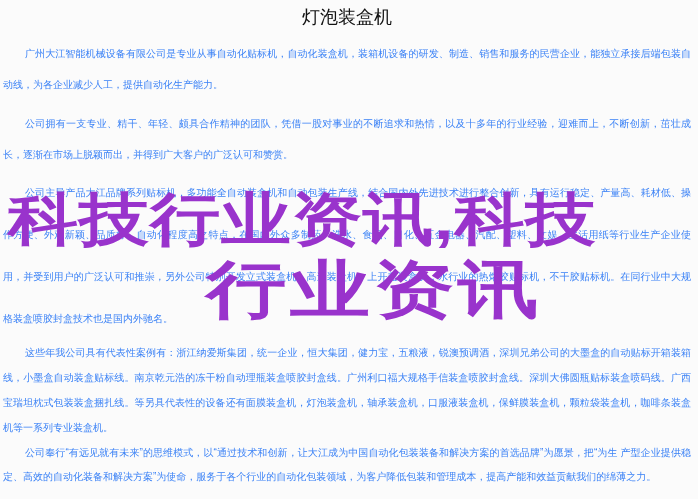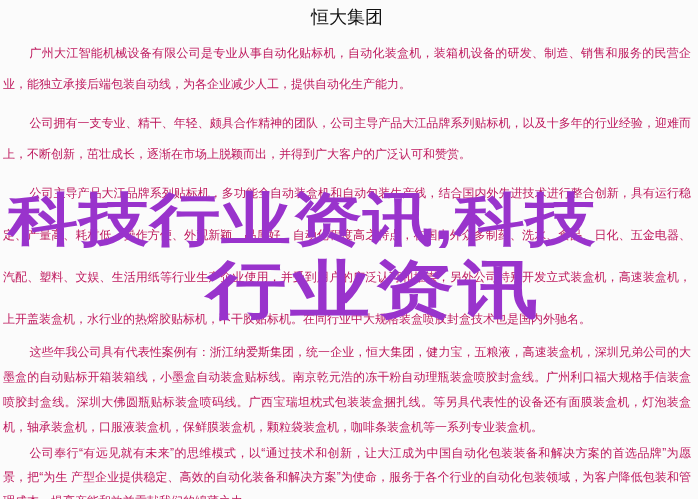--- a/index.html
+++ b/index.html
@@ -18,26 +18,26 @@
   .doc-title{
     margin:2px 0 4px 0;
     text-align:center;
     font-size:18px;
     line-height:22px;
     font-weight:400;
     color:#111;
   }
   .para{
     margin:0;
-    font-size:12px;
+    font-size:10px;
     text-indent:2.2em;
     text-align:justify;
     text-justify:inter-ideograph;
     word-break:break-all;
-    color:#be185d;
+    color:#3b82f6;
   }
   .p1{line-height:31px;margin-top:10px;}
   .p2{line-height:31px;margin-top:8px;}
   .p3{line-height:42px;margin-top:2px;}
   .p4{line-height:25px;margin-top:0;}
   .p5{line-height:24px;margin-top:1px;}
   .watermark-line{
     position:absolute;
     z-index:5;
     font-weight:700;
@@ -56,29 +56,29 @@
     font-size:80px;line-height:80px;
     letter-spacing:4px;
     transform:scaleY(0.78);
   }
 </style>
 </head>
 <body>
 
 <div class="page">
 
-  <h1 class="doc-title">恒大集团</h1>
+  <h1 class="doc-title">灯泡装盒机</h1>
 
   <p class="para p1">广州大江智能机械设备有限公司是专业从事自动化贴标机，自动化装盒机，装箱机设备的研发、制造、销售和服务的民营企业，能独立承接后端包装自动线，为各企业减少人工，提供自动化生产能力。</p>
 
-  <p class="para p2">公司拥有一支专业、精干、年轻、颇具合作精神的团队，公司主导产品大江品牌系列贴标机，以及十多年的行业经验，迎难而上，不断创新，茁壮成长，逐渐在市场上脱颖而出，并得到广大客户的广泛认可和赞赏。</p>
+  <p class="para p2">公司拥有一支专业、精干、年轻、颇具合作精神的团队，凭借一股对事业的不断追求和热情，以及十多年的行业经验，迎难而上，不断创新，茁壮成长，逐渐在市场上脱颖而出，并得到广大客户的广泛认可和赞赏。</p>
 
   <p class="para p3">公司主导产品大江品牌系列贴标机，多功能全自动装盒机和自动包装生产线，结合国内外先进技术进行整合创新，具有运行稳定、产量高、耗材低、操作方便、外观新颖、品质好、自动化程度高之特点，在国内外众多制药、洗水、食品、日化、五金电器、汽配、塑料、文娱、生活用纸等行业生产企业使用，并受到用户的广泛认可和推崇，另外公司特别开发立式装盒机，高速装盒机，上开盖装盒机，水行业的热熔胶贴标机，不干胶贴标机。在同行业中大规格装盒喷胶封盒技术也是国内外驰名。</p>
 
-  <p class="para p4">这些年我公司具有代表性案例有：浙江纳爱斯集团，统一企业，恒大集团，健力宝，五粮液，高速装盒机，深圳兄弟公司的大墨盒的自动贴标开箱装箱线，小墨盒自动装盒贴标线。南京乾元浩的冻干粉自动理瓶装盒喷胶封盒线。广州利口福大规格手信装盒喷胶封盒线。深圳大佛圆瓶贴标装盒喷码线。广西宝瑞坦枕式包装装盒捆扎线。等另具代表性的设备还有面膜装盒机，灯泡装盒机，轴承装盒机，口服液装盒机，保鲜膜装盒机，颗粒袋装盒机，咖啡条装盒机等一系列专业装盒机。</p>
+  <p class="para p4">这些年我公司具有代表性案例有：浙江纳爱斯集团，统一企业，恒大集团，健力宝，五粮液，锐澳预调酒，深圳兄弟公司的大墨盒的自动贴标开箱装箱线，小墨盒自动装盒贴标线。南京乾元浩的冻干粉自动理瓶装盒喷胶封盒线。广州利口福大规格手信装盒喷胶封盒线。深圳大佛圆瓶贴标装盒喷码线。广西宝瑞坦枕式包装装盒捆扎线。等另具代表性的设备还有面膜装盒机，灯泡装盒机，轴承装盒机，口服液装盒机，保鲜膜装盒机，颗粒袋装盒机，咖啡条装盒机等一系列专业装盒机。</p>
 
   <p class="para p5">公司奉行“有远见就有未来”的思维模式，以“通过技术和创新，让大江成为中国自动化包装装备和解决方案的首选品牌”为愿景，把“为生 产型企业提供稳定、高效的自动化装备和解决方案”为使命，服务于各个行业的自动化包装领域，为客户降低包装和管理成本，提高产能和效益贡献我们的绵薄之力。</p>
 
   <div class="watermark-line wm1" style="color: rgb(153, 51, 204);">科技行业资讯,科技</div>
 
   <div class="watermark-line wm2" style="color: rgb(153, 51, 204);">行业资讯</div>
 
 </div>
 
 </body></html>

